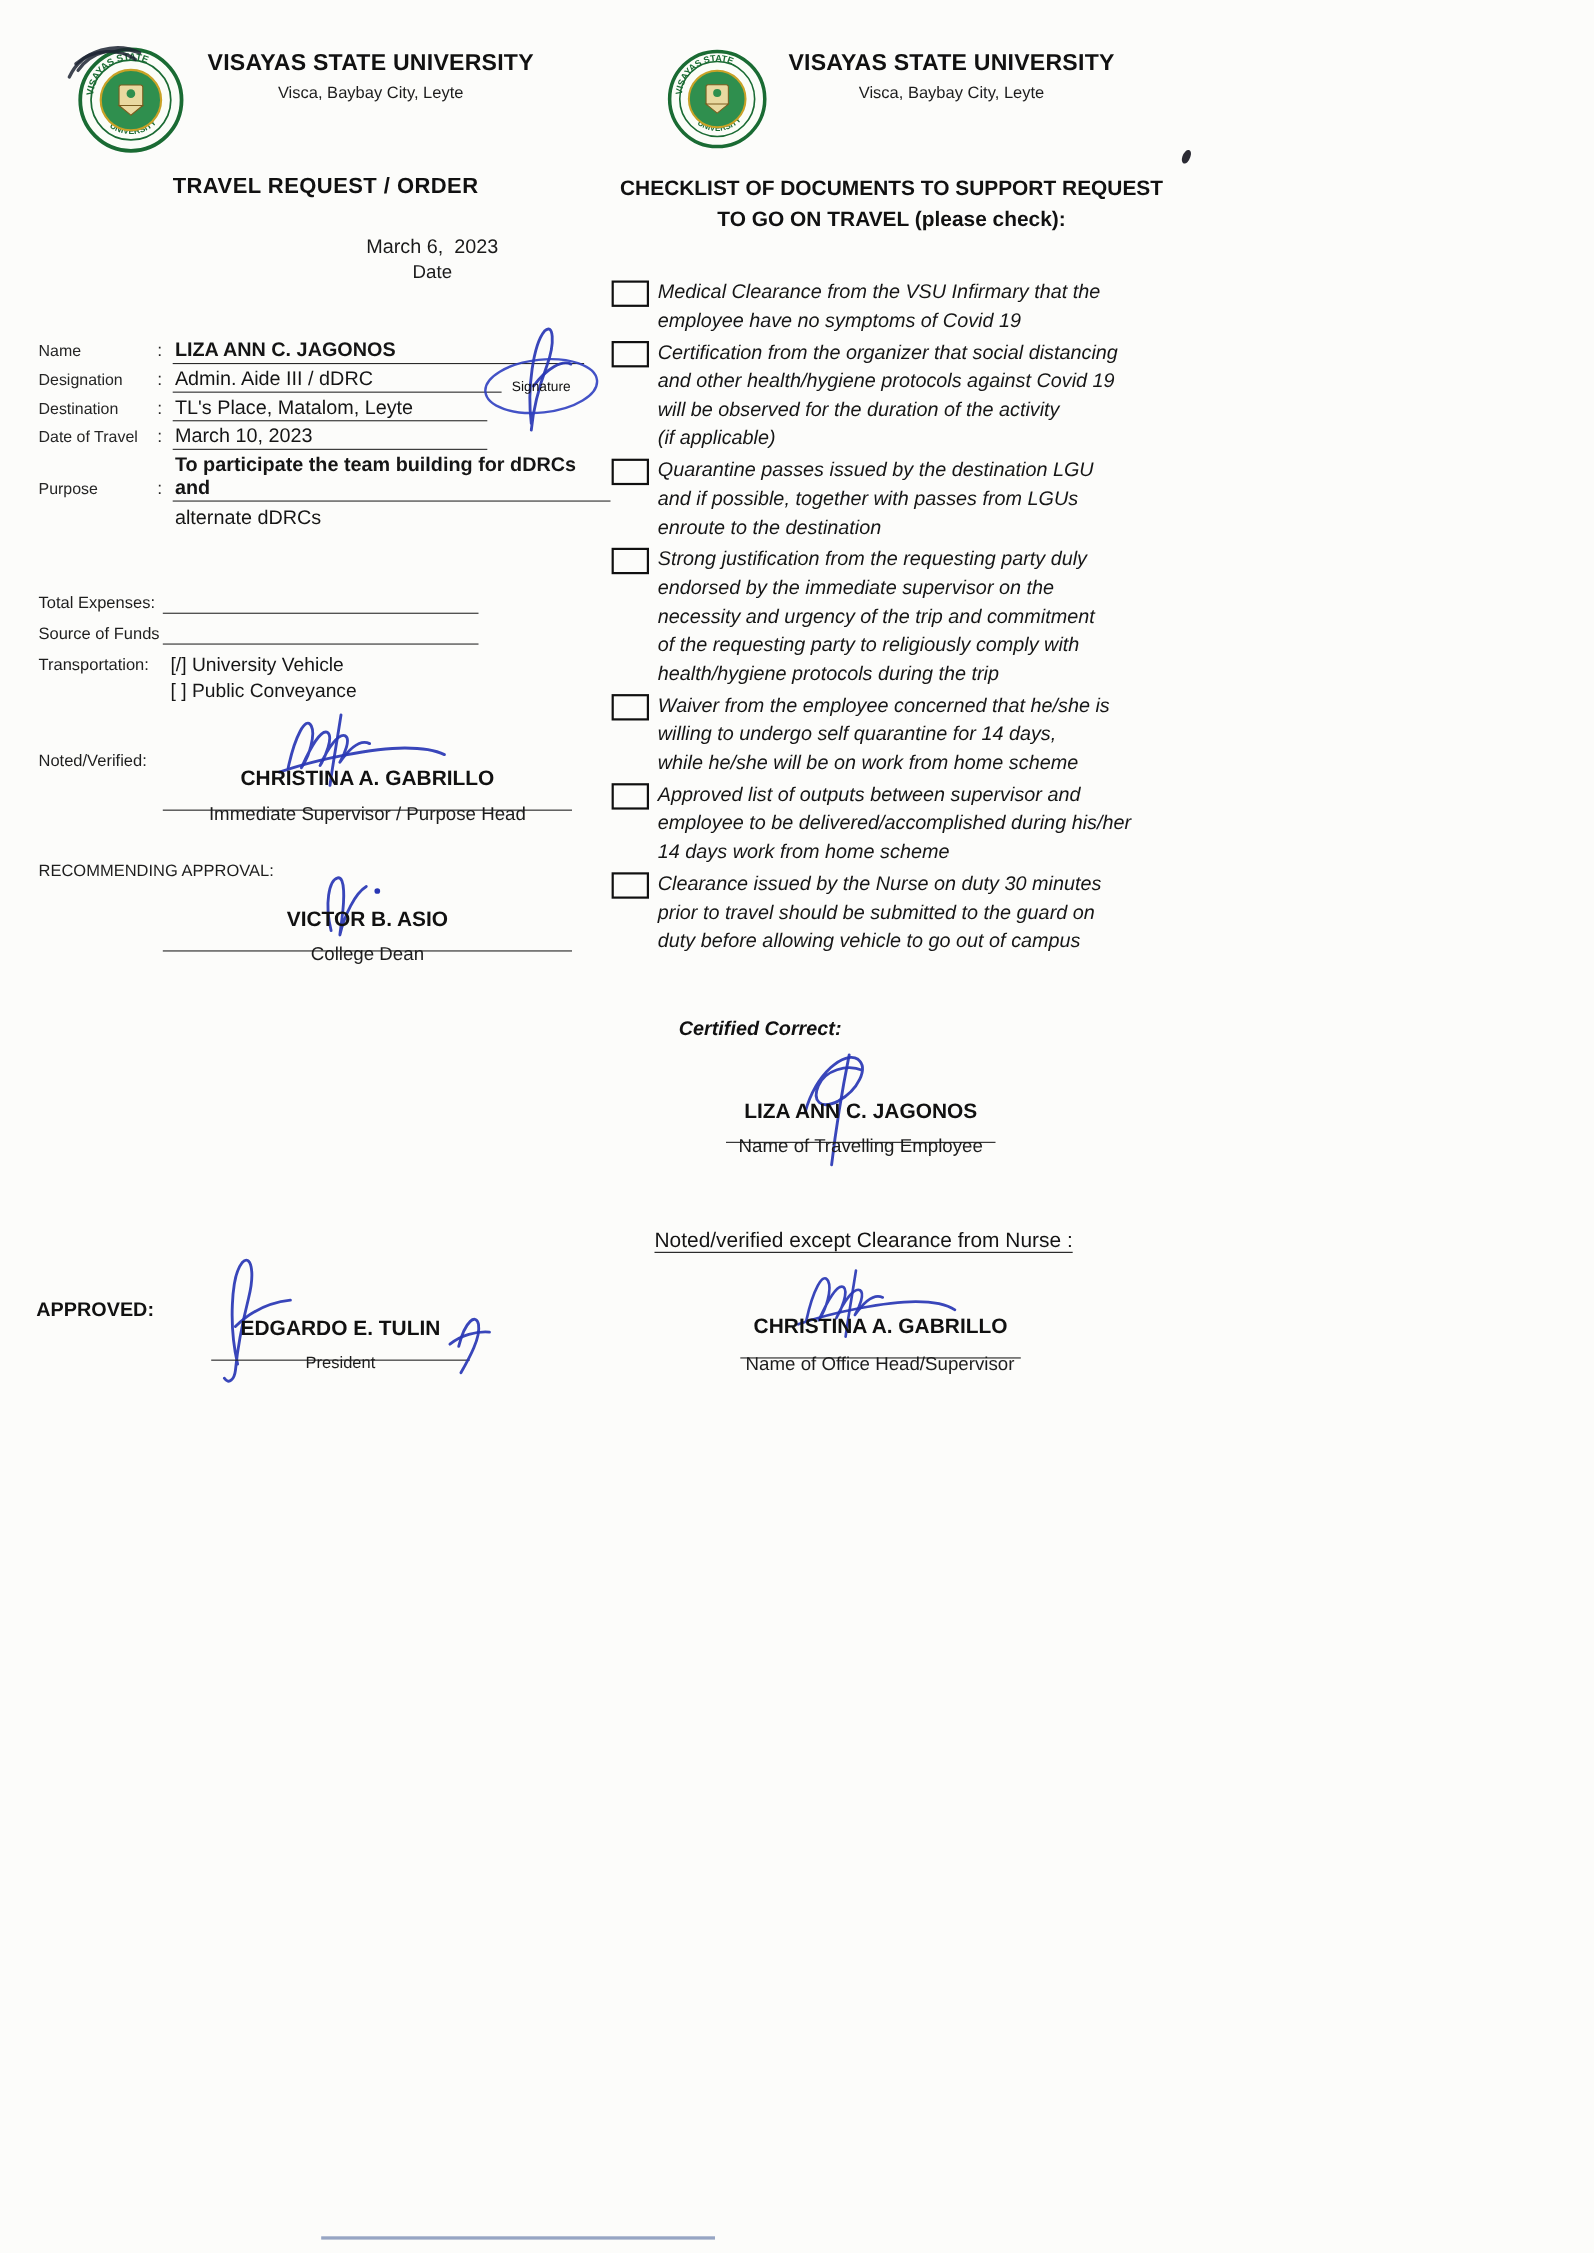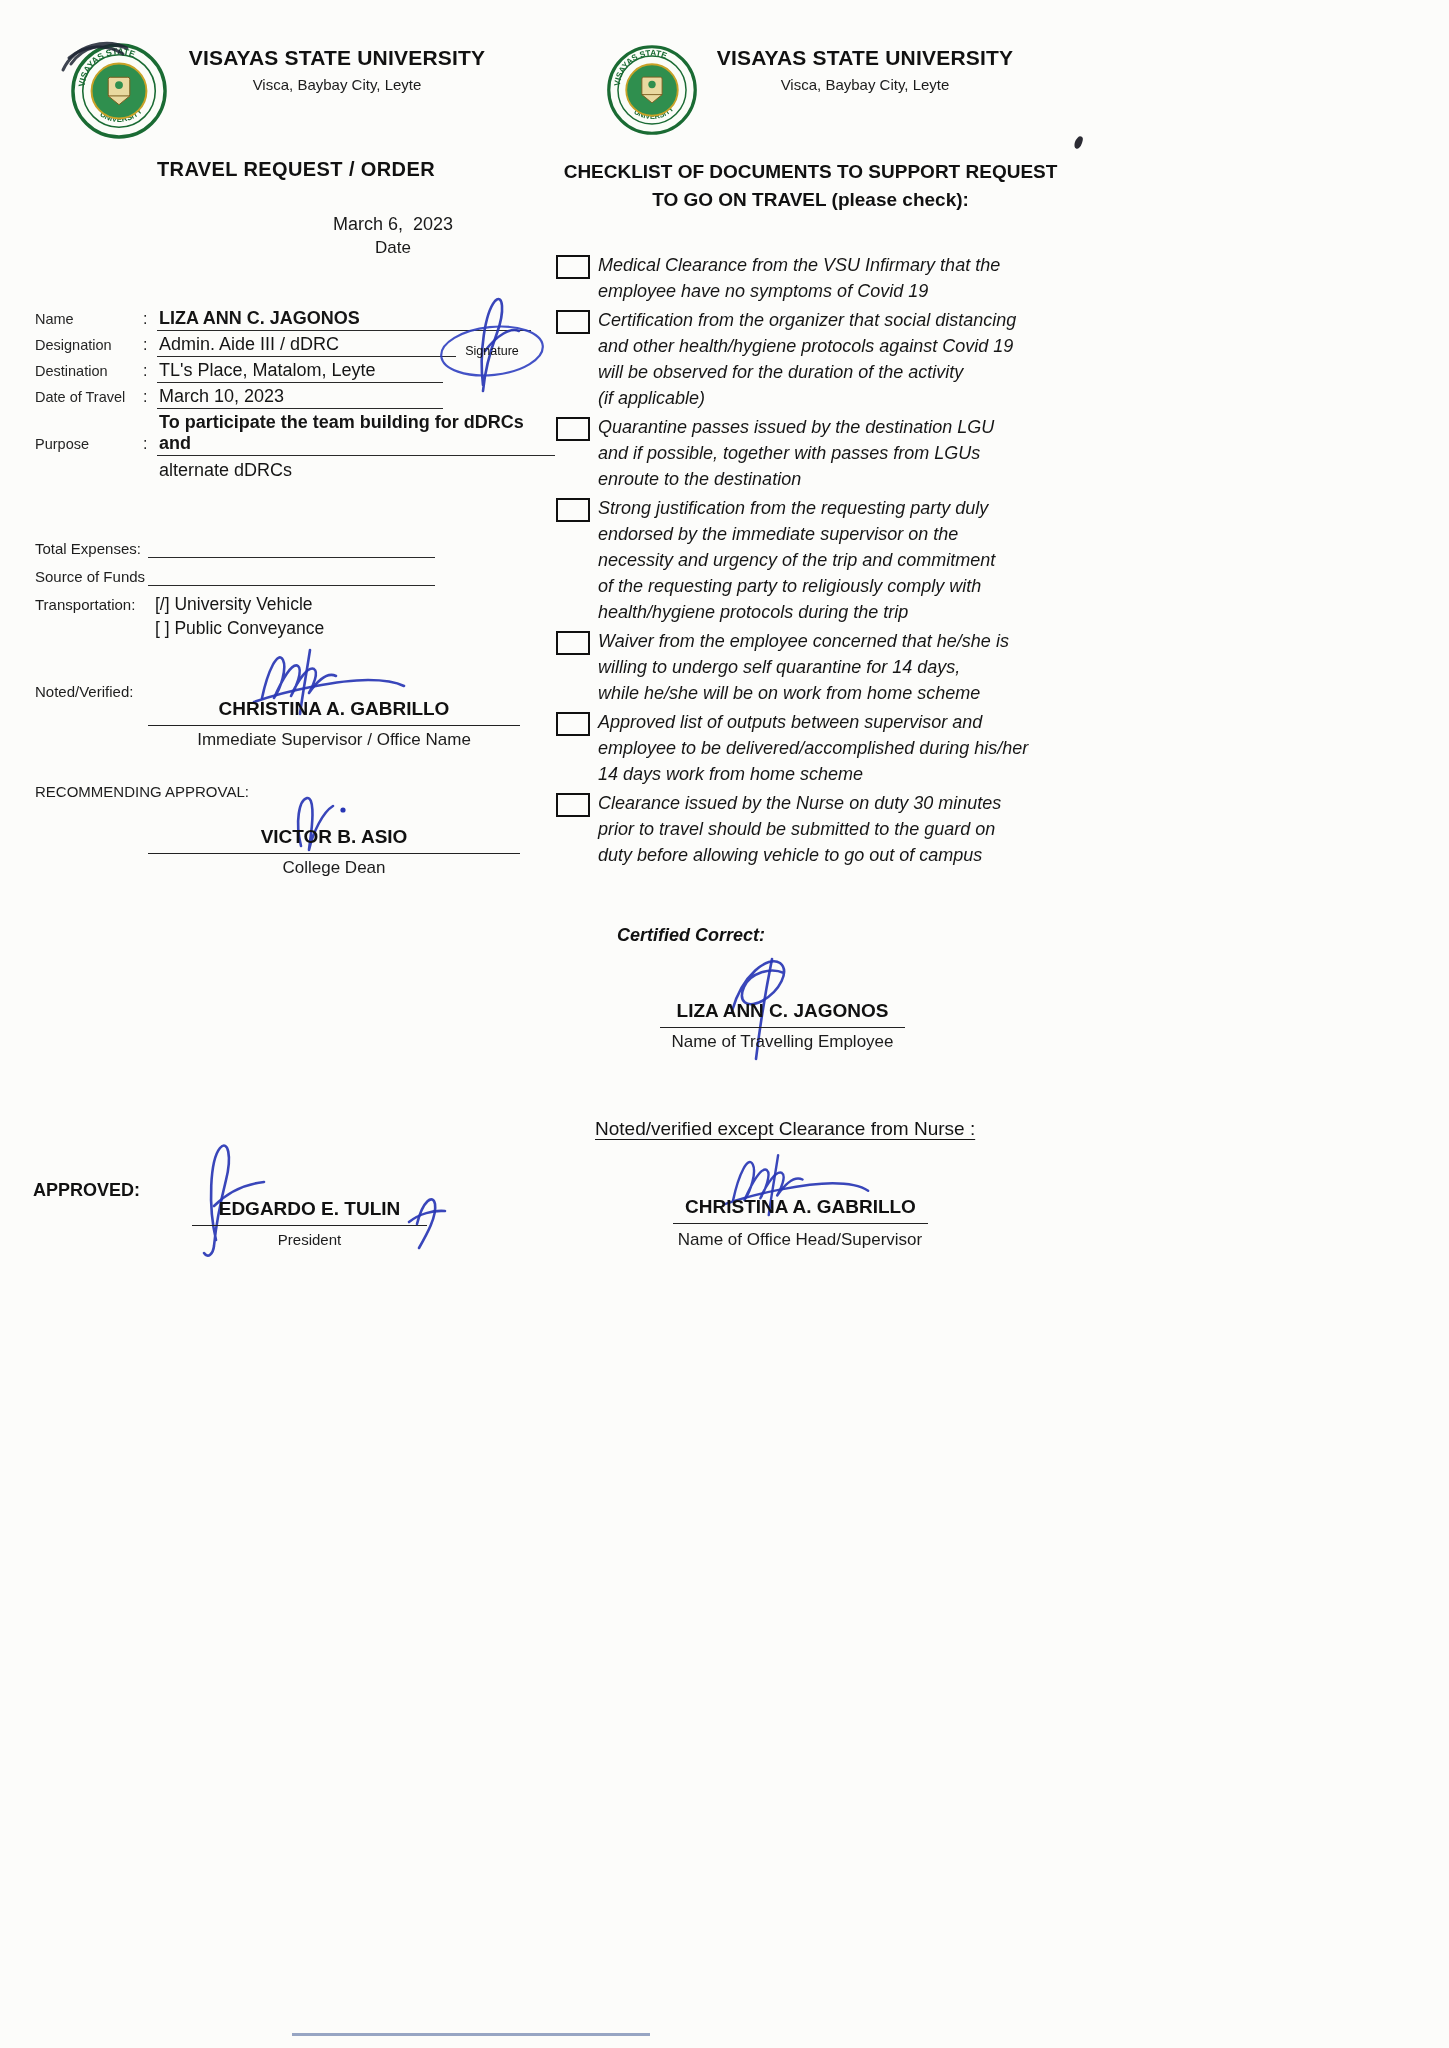--- a/index.html
+++ b/index.html
@@ -38,21 +38,21 @@
   .bold{font-weight:bold;}
   .w1{min-width:370px;} .w2{min-width:295px;} .w3{min-width:282px;}
   .w4{min-width:282px;} .w5{min-width:388px;}
   .fvalue2{font-size:18px;color:#151515;padding:4px 2px 0 2px;}
 
   .sideLabel{position:absolute;font-size:15px;color:#1d1d1d;}
   .hline{position:absolute;border-top:1.6px solid #2a2a2a;height:0;}
   .plain{position:absolute;font-size:17.5px;color:#161616;}
 
   .sigName{position:absolute;text-align:center;font-size:19px;font-weight:bold;color:#111;
-    border-bottom:1.8px solid #222;padding-bottom:5px;}
+    border-bottom:1.8px solid #222;padding-bottom:16px;}
   .sigTitle{position:absolute;text-align:center;font-size:17px;color:#1c1c1c;}
   .approvedLabel{position:absolute;left:33px;top:1180px;font-size:18px;font-weight:bold;color:#111;}
 
   
   .chk-title{position:absolute;left:558px;top:158px;width:505px;text-align:center;
     font-size:19px;font-weight:bold;line-height:28px;white-space:pre-line;color:#111;}
   .checklist{position:absolute;left:556px;top:252px;width:515px;}
   .check-item{display:flex;margin-bottom:3px;font-style:italic;}
   .checkbox{width:30px;height:20px;border:2.6px solid #101010;margin-right:8px;margin-top:3px;flex:none;background:transparent;}
   .check-text{font-size:18px;line-height:26px;white-space:pre-line;color:#161616;}
@@ -175,21 +175,21 @@
   <div class="plain" style="left:155px;top:594px;">[/] University Vehicle</div>
   <div class="plain" style="left:155px;top:618px;">[ ] Public Conveyance</div>
 
   <div class="sideLabel" style="left:35px;top:683px;">Noted/Verified:</div>
   <svg class="sig" style="left:248px;top:636px;width:160px;height:80px;" viewBox="0 0 160 80">
     <path d="M14,62 C20,34 30,14 35,24 C39,32 33,52 26,62 C34,44 44,26 50,30 C55,34 48,52 43,60 C50,44 60,30 66,33 C71,36 65,50 61,57 C70,44 80,36 88,40"></path>
     <path d="M62,14 C58,40 54,62 52,78"></path>
     <path d="M6,66 C40,54 92,44 120,44 C140,44 150,47 156,50"></path>
   </svg>
   <div class="sigName" style="left:148px;top:698px;width:372px;">CHRISTINA A. GABRILLO</div>
-  <div class="sigTitle" style="left:148px;top:730px;width:372px;">Immediate Supervisor / Office Name</div>
+  <div class="sigTitle" style="left:148px;top:730px;width:372px;">Immediate Supervisor / Purpose Head</div>
 
   <div class="sideLabel" style="left:35px;top:783px;">RECOMMENDING APPROVAL:</div>
   <svg class="sig" style="left:283px;top:788px;width:90px;height:70px;" viewBox="0 0 90 70">
     <path d="M18,58 C12,34 16,12 24,10 C31,9 30,30 28,46 C27,55 26,60 26,62 C30,44 40,24 50,18"></path>
     <circle class="dot" cx="60" cy="22" r="2.6"></circle>
   </svg>
   <div class="sigName" style="left:148px;top:826px;width:372px;">VICTOR B. ASIO</div>
   <div class="sigTitle" style="left:148px;top:858px;width:372px;">College Dean</div>
 
   <div class="approvedLabel">APPROVED:</div>

